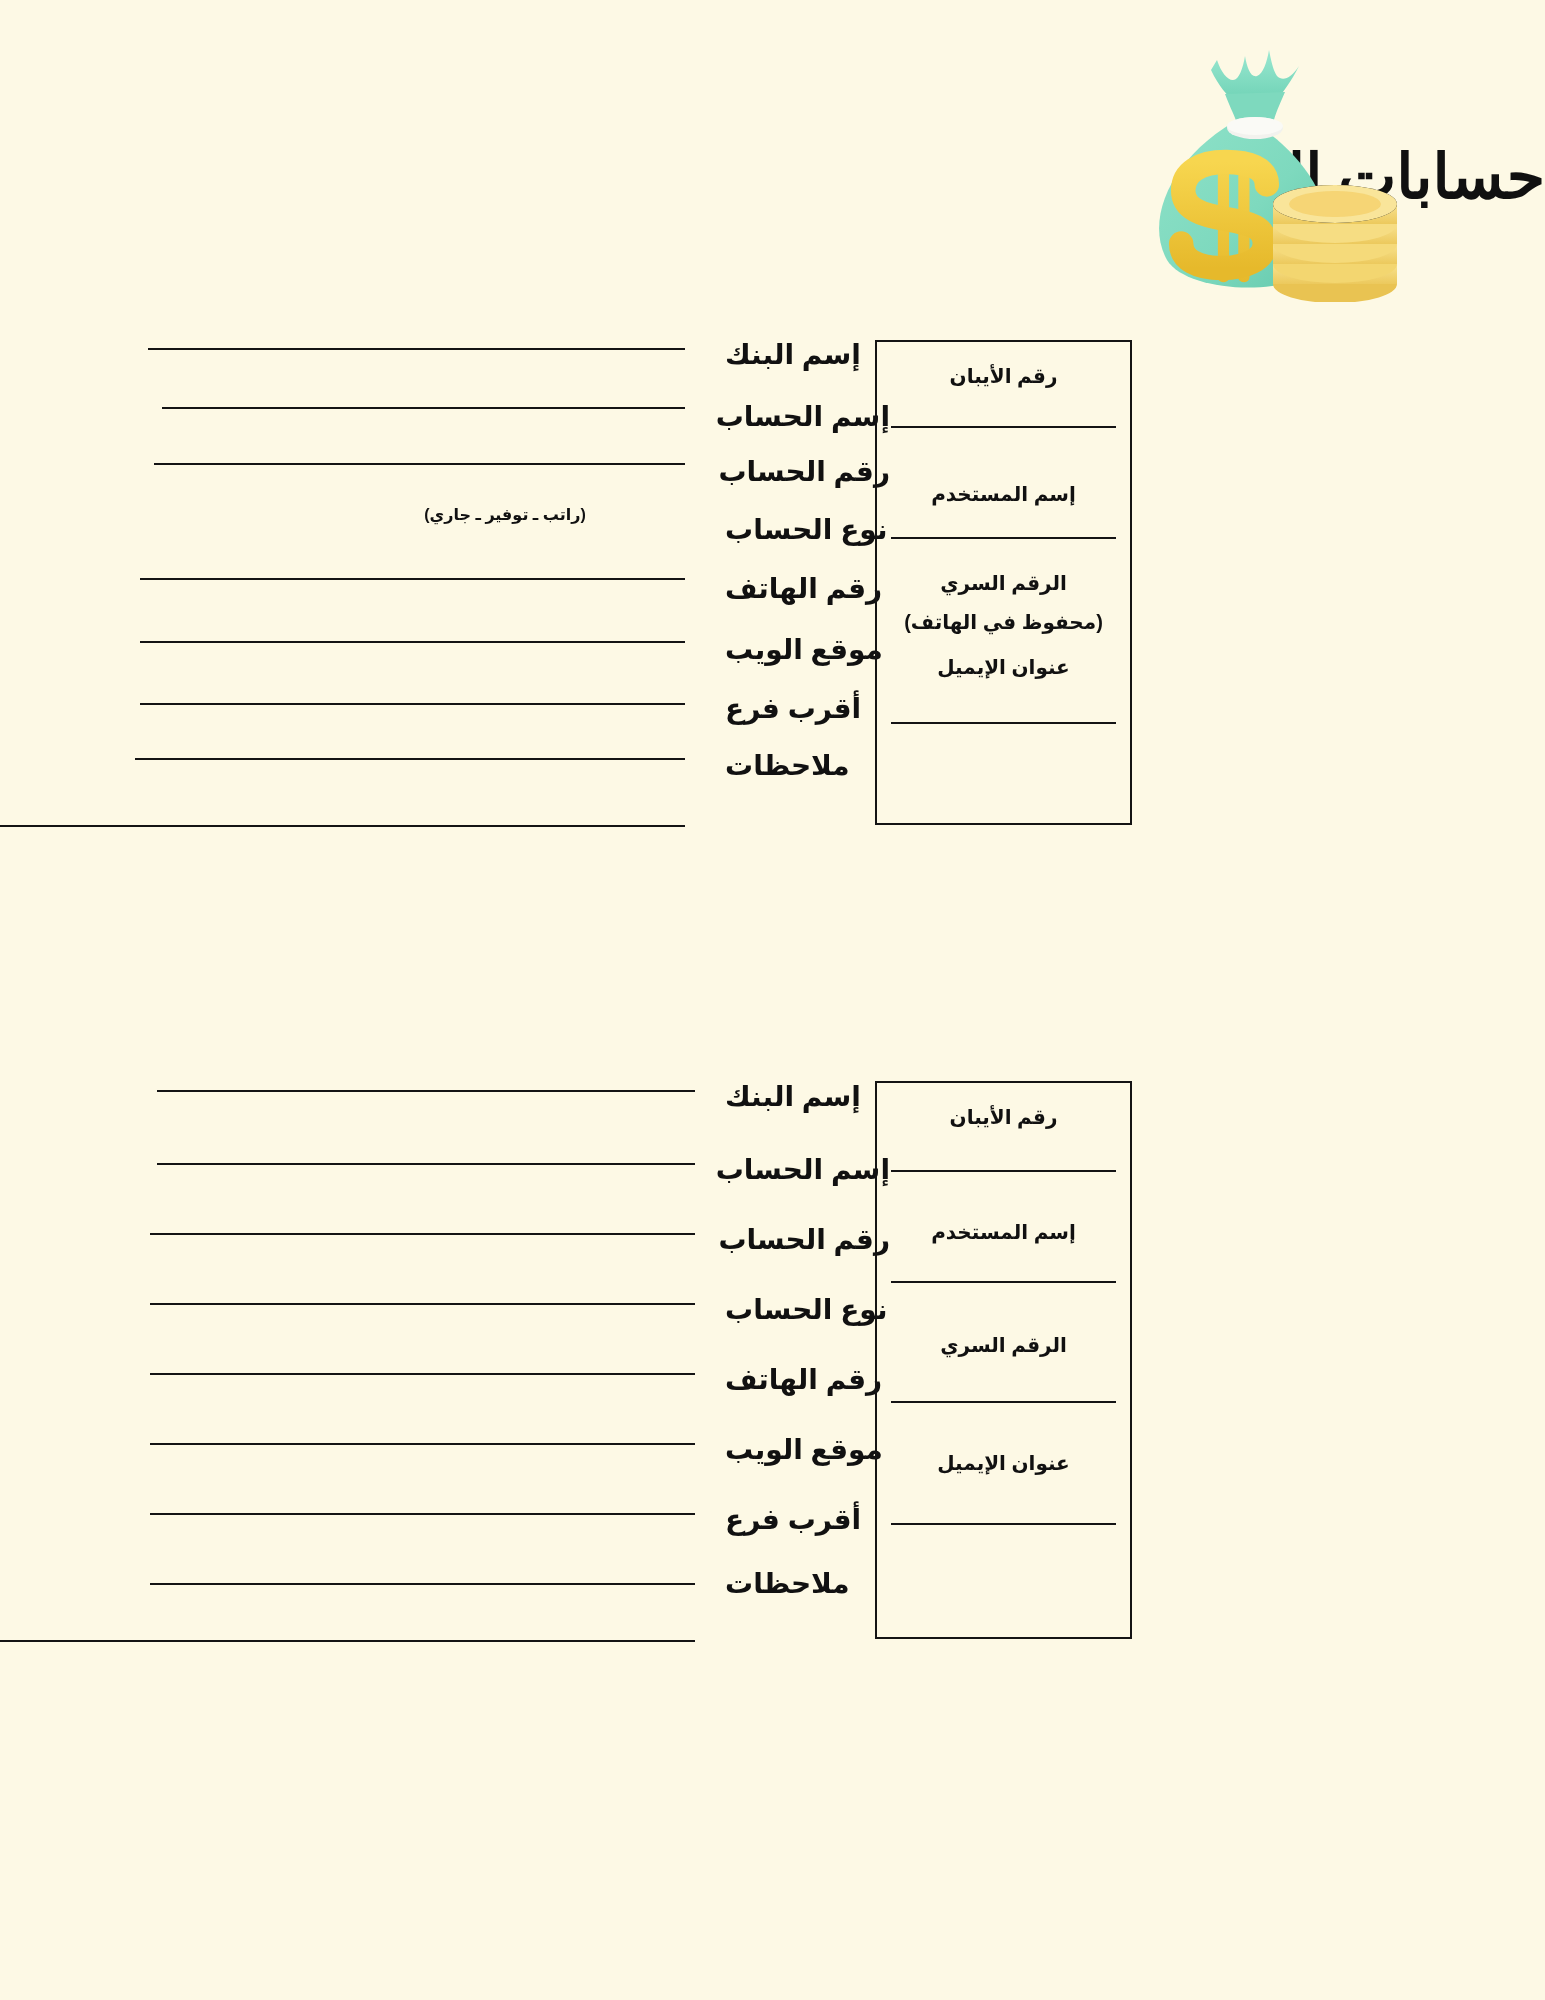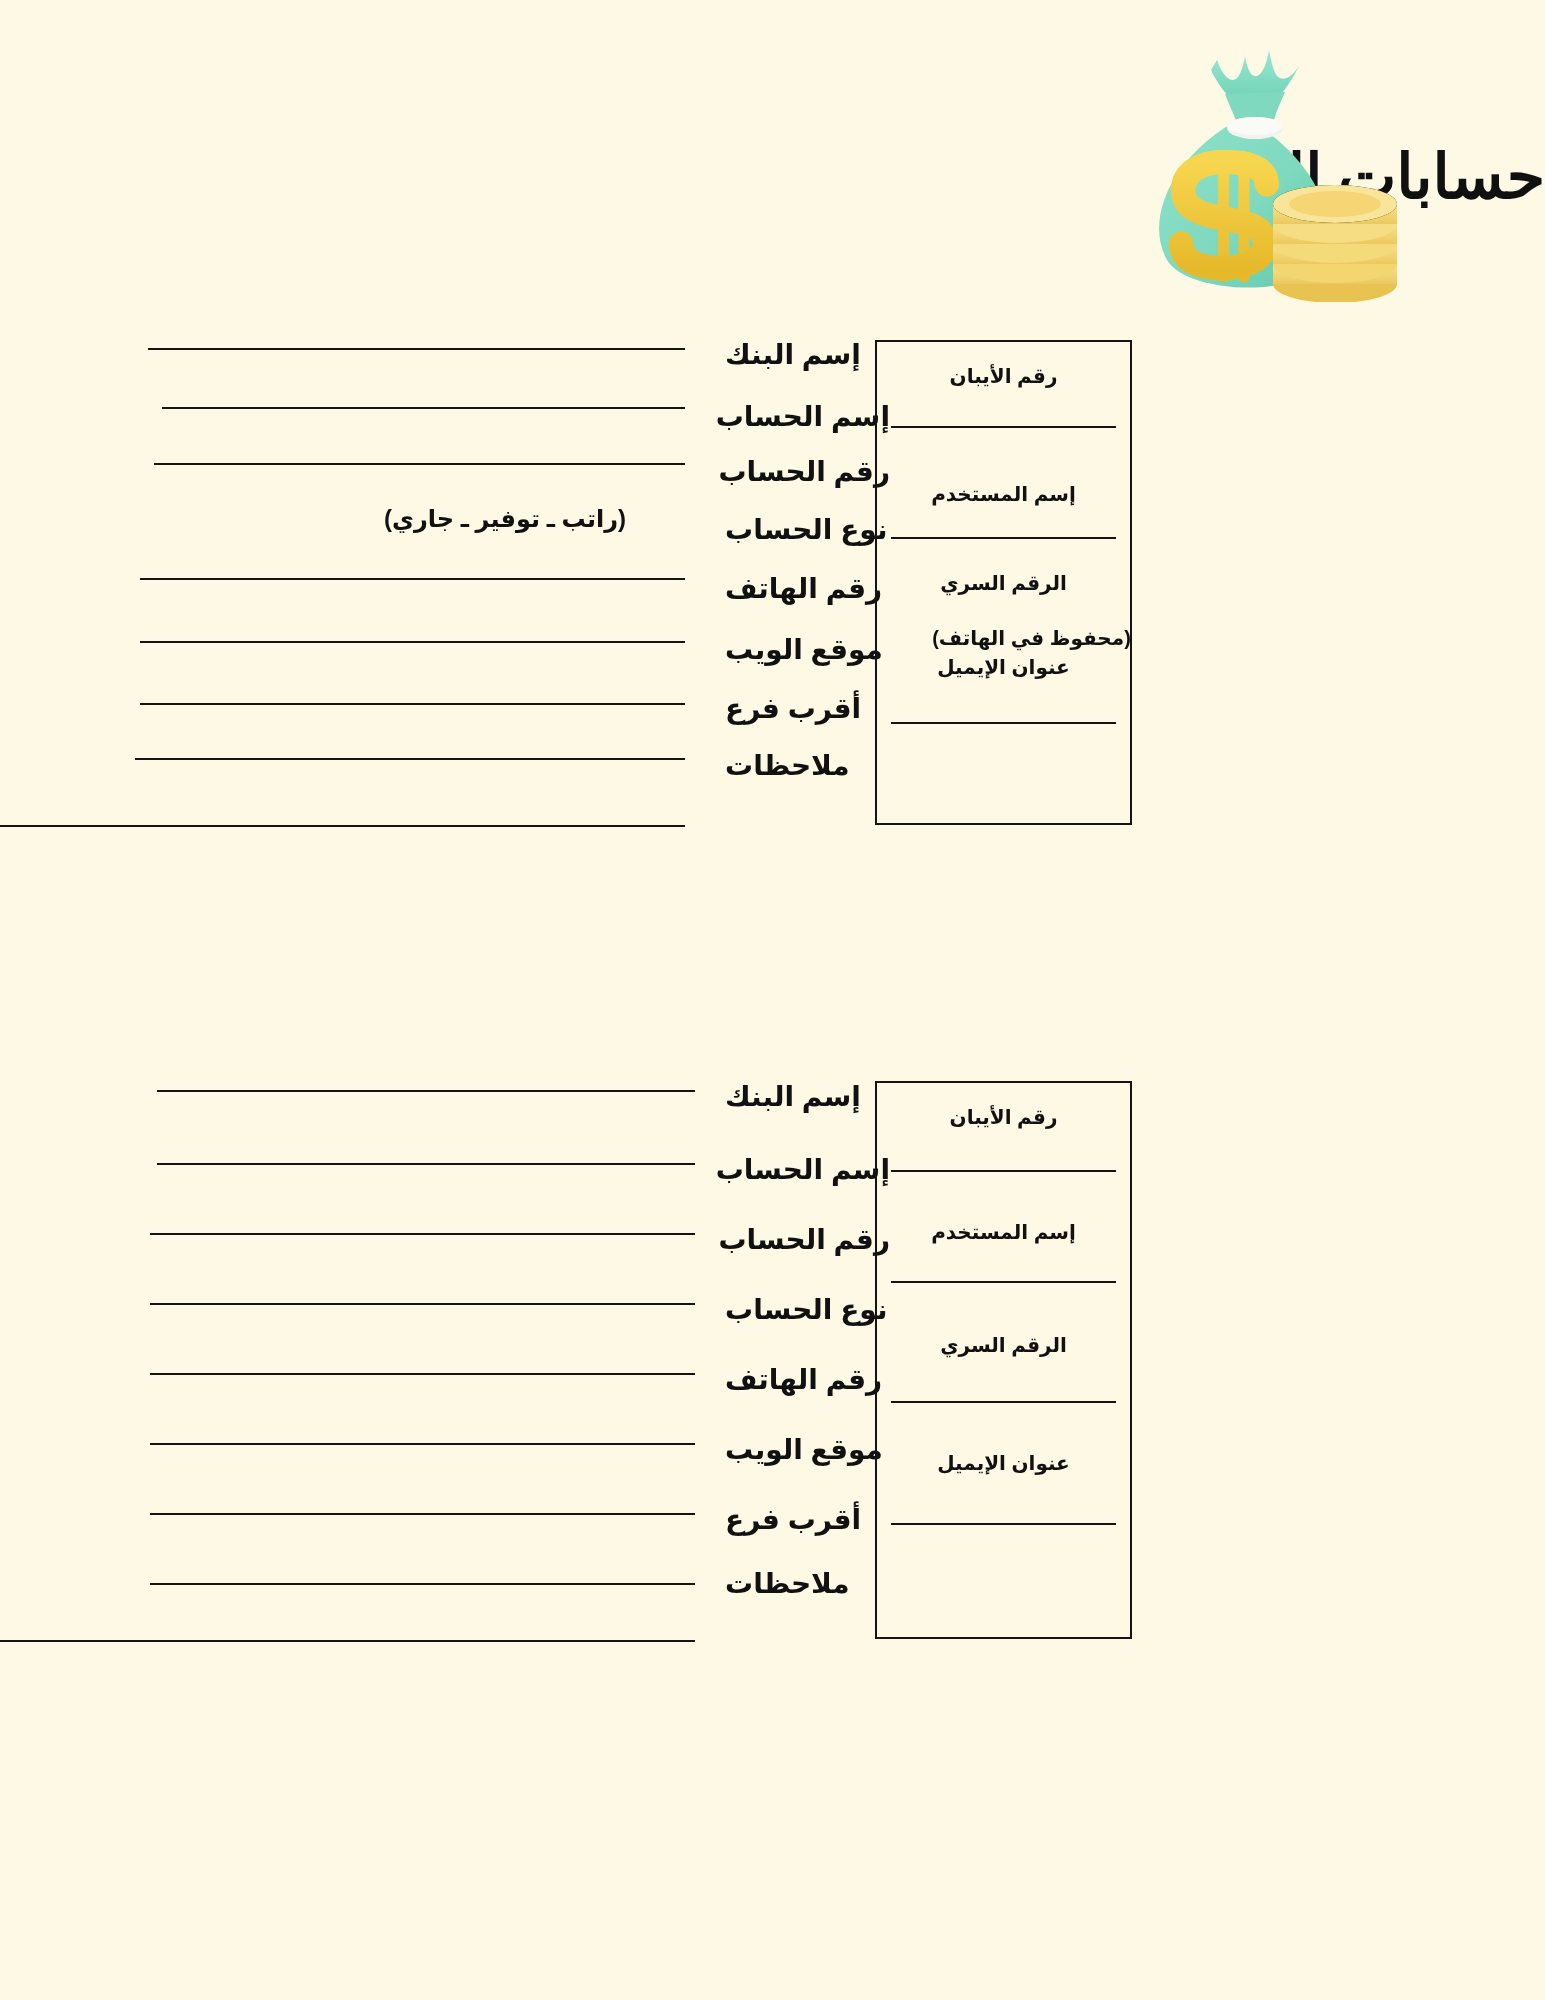--- a/index.html
+++ b/index.html
@@ -85,21 +85,21 @@
   }
   .rule-long {
     position: absolute;
     height: 0;
     border-top: 2px solid #141414;
   }
 
   
   .note {
     position: absolute;
-    font-size: 24px;
+    font-size: 16px;
     font-weight: bold;
     color: #111;
     direction: rtl;
     white-space: nowrap;
     text-align: center;
     font-family: "Liberation Sans", "DejaVu Sans", sans-serif;
   }
 
   
   .box {
@@ -216,21 +216,21 @@
     <div class="rule" style="top:303px; right:860px; width:545px;"></div>
     <div class="rule" style="top:358px; right:860px; width:550px;"></div>
     <div class="rule-long" style="top:425px; right:860px; width:707px;"></div>
 
     <div class="box" style="top:-60px; right:413px; width:257px; height:485px;">
       <div class="box-row" style="top:22px;">رقم الأيبان</div>
       <div class="box-sep" style="top:84px;"></div>
       <div class="box-row" style="top:140px;">إسم المستخدم</div>
       <div class="box-sep" style="top:195px;"></div>
       <div class="box-row" style="top:229px;">الرقم السري</div>
-      <div class="box-row" style="top:284px;margin-left:28px;">(محفوظ في الهاتف)</div>
+      <div class="box-row" style="top:268px;">(محفوظ في الهاتف)</div>
       <div class="box-row" style="top:313px;">عنوان الإيميل</div>
       <div class="box-sep" style="top:380px;"></div>
     </div>
   </div>
 
   <div class="section sec2">
 
     <div class="labels">
       <div class="lbl" style="top:-15px;">إسم البنك</div>
       <div class="lbl" style="top:58px;">إسم الحساب</div>

